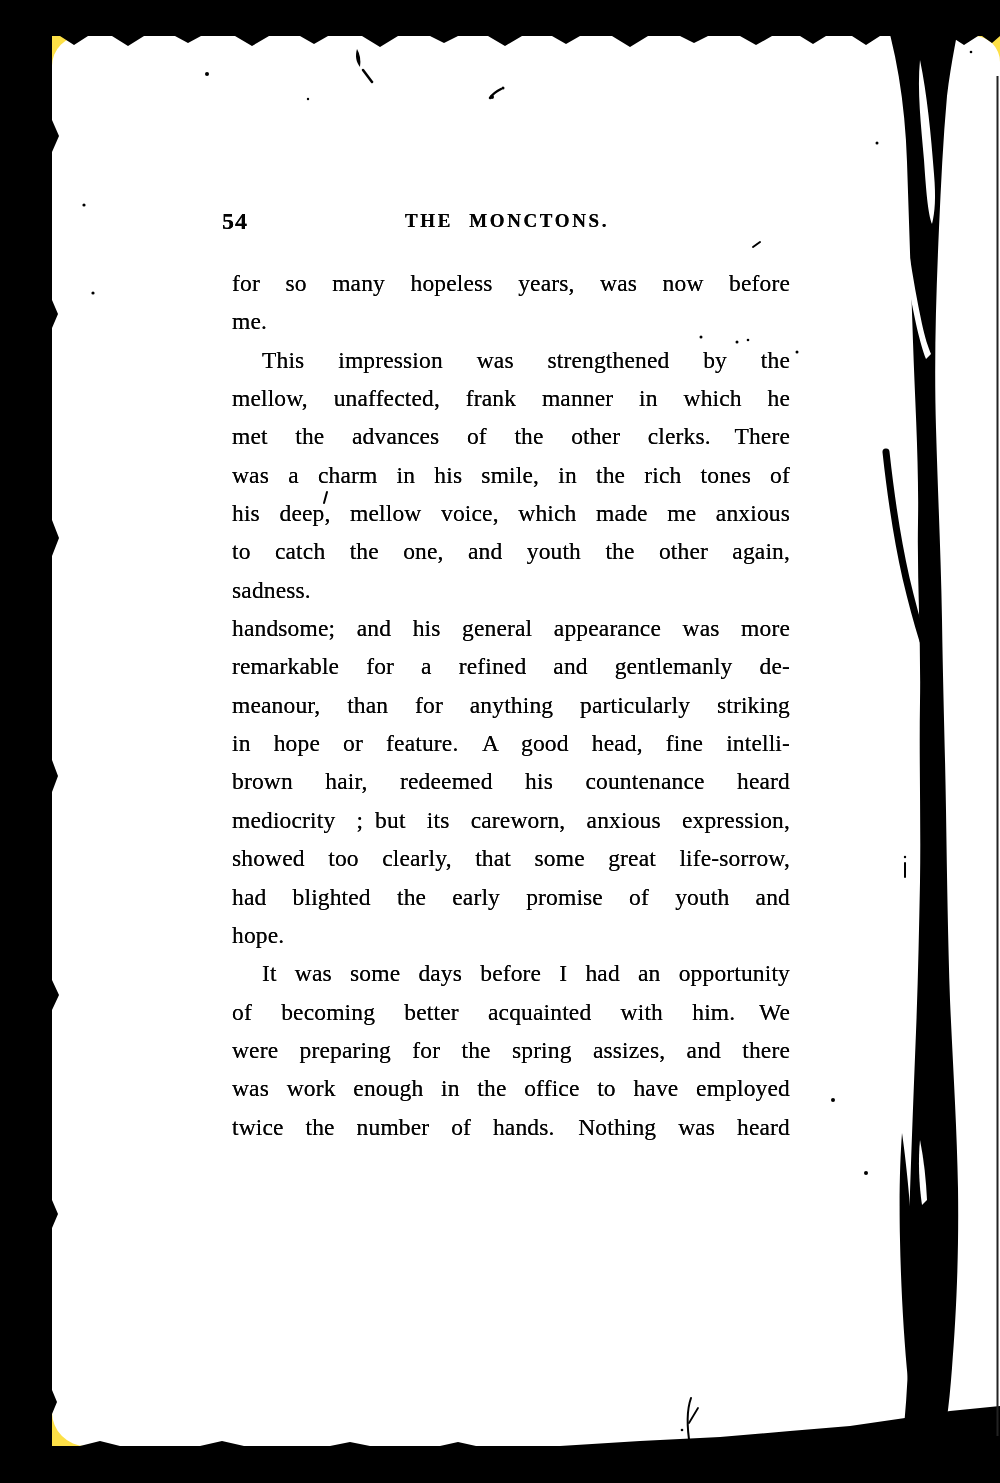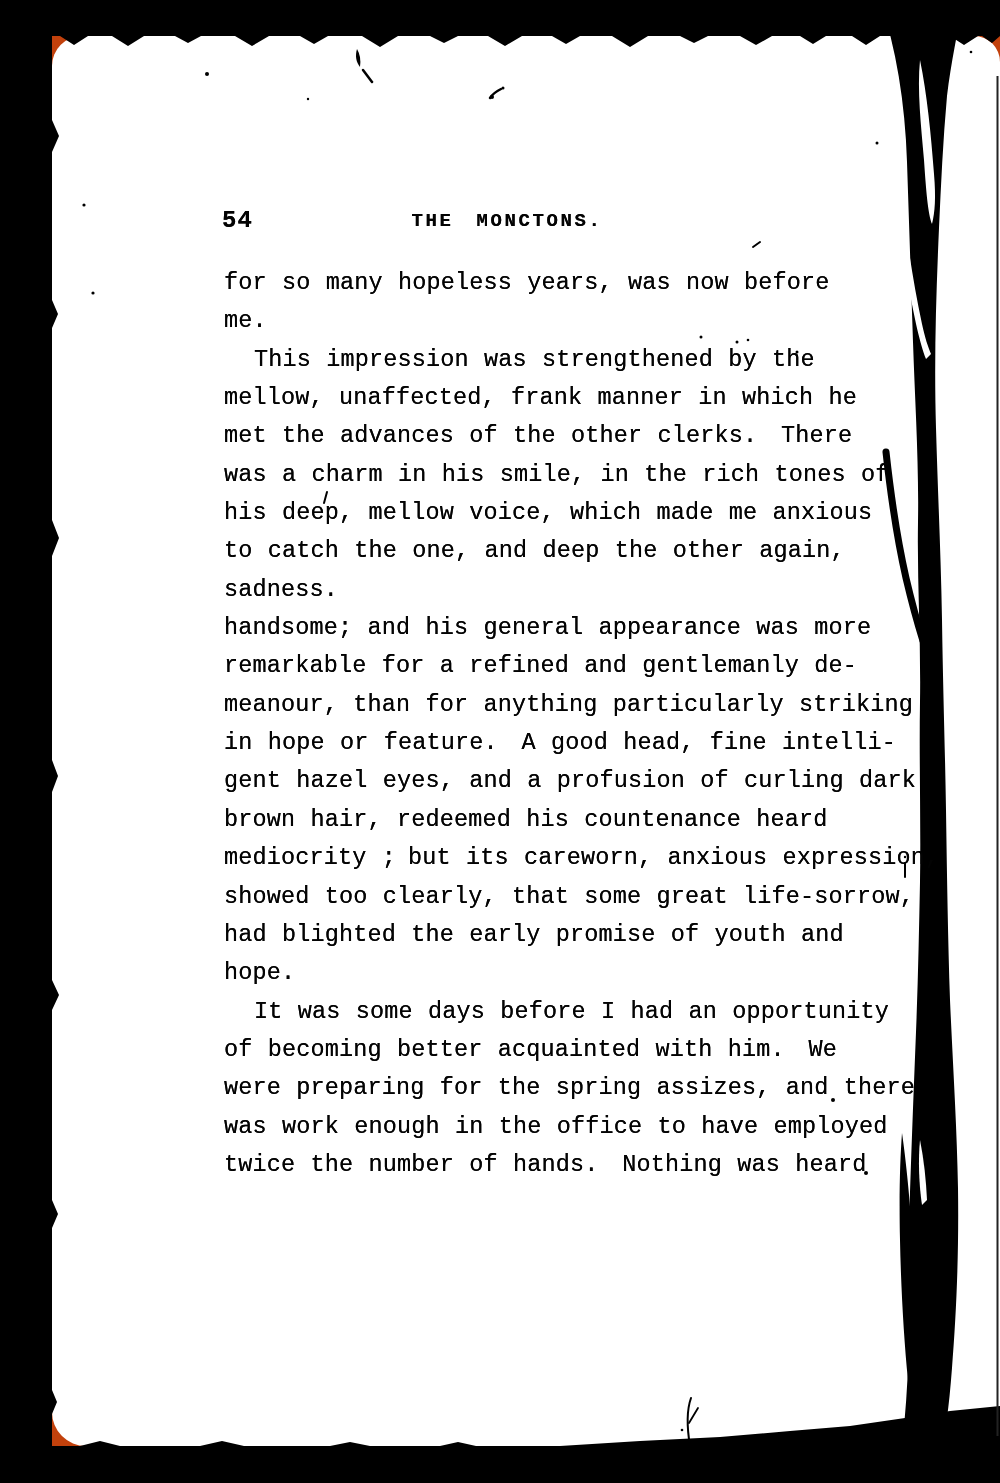--- a/index.html
+++ b/index.html
@@ -1,18 +1,18 @@
 <!DOCTYPE html>
 <html><head>
 <meta charset="utf-8">
 <style>
   html,body{margin:0;padding:0;background:#000;}
   .canvas{
-    position:relative;width:1000px;height:1483px;background:#c2410c;overflow:hidden;
-    font-family:Liberation Mono, monospace; color:#030303;
+    position:relative;width:1000px;height:1483px;background:#fde047;overflow:hidden;
+    font-family:Liberation Serif, serif; color:#030303;
   }
   .paper{
     position:absolute;left:52px;top:36px;width:948px;height:1410px;background:#ffffff;
     border-radius:30px 26px 12px 34px;
   }
   .frame{position:absolute;left:0;top:0;width:1000px;height:1483px;pointer-events:none;}
   .content{position:absolute;left:224px;top:0;width:566px;height:1483px;}
   .runhead{position:absolute;top:206px;left:0;width:566px;height:30px;line-height:30px;text-align:center;}
   .pagenum{
     position:absolute;left:-2px;top:0;font-size:24px;font-weight:600;letter-spacing:1px;
@@ -21,20 +21,21 @@
   .title{
     font-size:19px;font-weight:700;letter-spacing:2.6px;word-spacing:9px;
     text-shadow:0 0 0.4px rgba(0,0,0,0.85);
   }
   .bodytext{position:absolute;top:264px;left:0;width:566px;}
   .line{
     height:38.35px;line-height:38.35px;font-size:23.5px;
     white-space:nowrap;text-align:justify;text-align-last:justify;
     letter-spacing:0.15px;word-spacing:1px;
     text-shadow:0 0 0.45px rgba(0,0,0,0.85);
+    margin-left:8px;
   }
   .line.end{text-align-last:left;}
   .line.indent{padding-left:30px;}
 </style>
 </head>
 <body>
 
 <div class="canvas">
 
   <div class="paper"></div>
@@ -122,27 +123,26 @@
       <span class="title">THE MONCTONS.</span>
     </div>
     <div class="bodytext">
         <div class="line">for so many hopeless years, was now before</div>
         <div class="line end">me.</div>
         <div class="line indent">This impression was strengthened by the</div>
         <div class="line">mellow, unaffected, frank manner in which he</div>
         <div class="line">met the advances of the other clerks. There</div>
         <div class="line">was a charm in his smile, in the rich tones of</div>
         <div class="line">his deep, mellow voice, which made me anxious</div>
-        <div class="line">to catch the one, and deep the other again,</div>
+        <div class="line">to catch the one, and youth the other again,</div>
         <div class="line end">sadness.</div>
         <div class="line">handsome; and his general appearance was more</div>
         <div class="line">remarkable for a refined and gentlemanly de-</div>
         <div class="line">meanour, than for anything particularly striking</div>
         <div class="line">in hope or feature. A good head, fine intelli-</div>
-        <div class="line">gent hazel eyes, and a profusion of curling dark</div>
         <div class="line">brown hair, redeemed his countenance heard</div>
         <div class="line">mediocrity ; but its careworn, anxious expression,</div>
         <div class="line">showed too clearly, that some great life-sorrow,</div>
         <div class="line">had blighted the early promise of youth and</div>
         <div class="line end">hope.</div>
         <div class="line indent">It was some days before I had an opportunity</div>
         <div class="line">of becoming better acquainted with him. We</div>
         <div class="line">were preparing for the spring assizes, and there</div>
         <div class="line">was work enough in the office to have employed</div>
         <div class="line">twice the number of hands. Nothing was heard</div>

